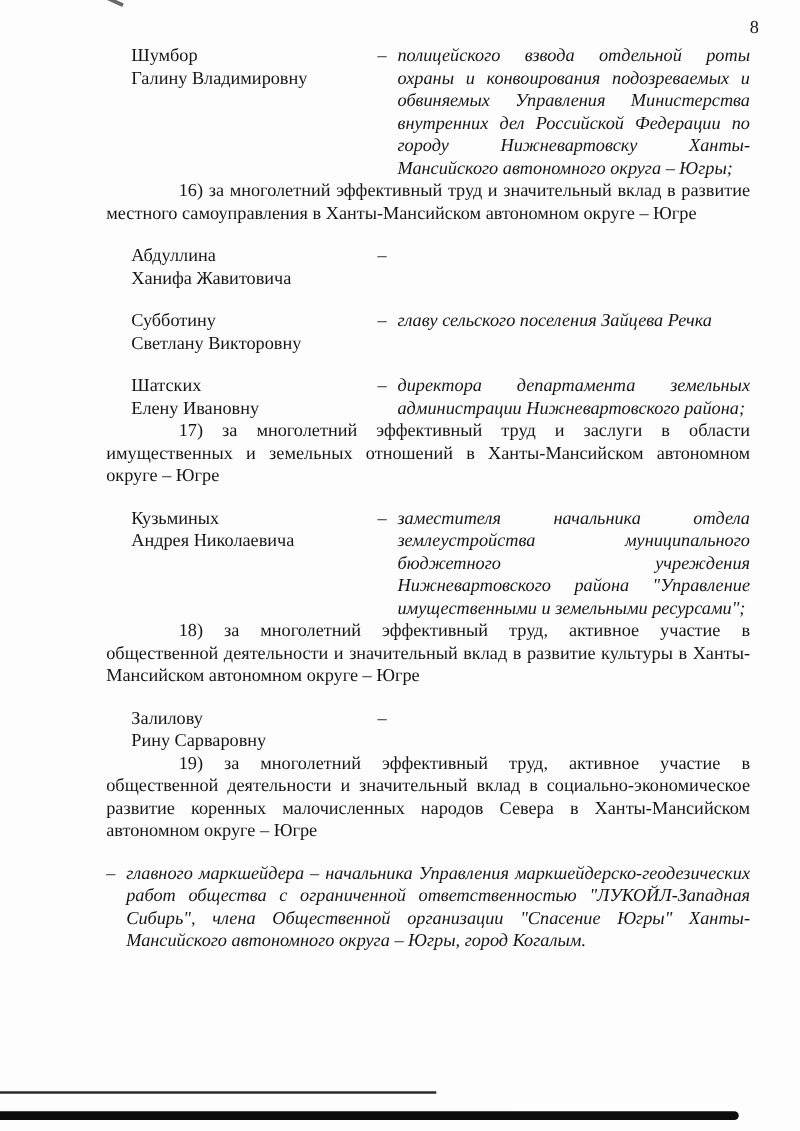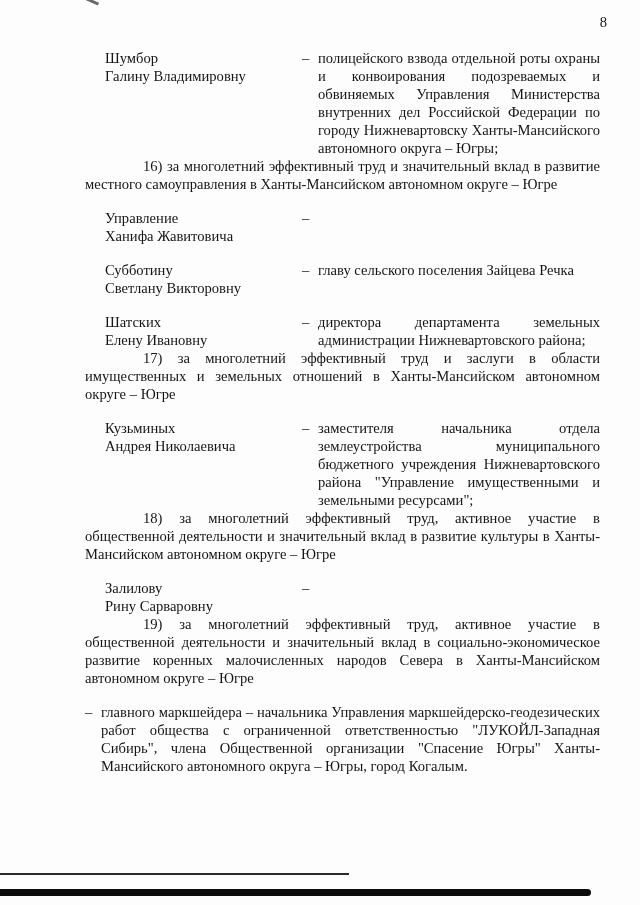--- a/index.html
+++ b/index.html
@@ -18,24 +18,24 @@
     font-size: 14.6px;
     line-height: 18px;
   }
   .page-number {
     position: absolute;
     top: 13px; right: 33px;
     font-size: 14.6px;
   }
   .content { width: 515px; }
   .entry { display: flex; margin-top: 16px; }
-  .entry.first { margin-top: 16px; }
+  .entry.first { margin-top: 3px; }
   .entry-name { flex: 0 0 217px; padding-left: 20px; }
   .entry-dash { flex: 0 0 16px; }
-  .entry-desc { flex: 1 1 auto; text-align: justify; hyphens: auto; }
+  .entry-desc { flex: 1 1 auto; text-align: justify; hyphens: auto; font-style: italic; }
   .para { text-align: justify; text-indent: 58px; hyphens: auto; }
   
   .speck-top {
     position: absolute; left: 86px; top: 0;
     width: 13px; height: 3px; background: #6a6a6a;
     transform: rotate(24deg);
   }
   .bottom-line-thin {
     position: absolute; left: 0; top: 873px;
     width: 349px; height: 2px; background: #2b2b2b;
@@ -61,21 +61,21 @@
         <span>Галину Владимировну</span>
       </div>
       <div class="entry-dash">–</div>
       <div class="entry-desc">полицейского взвода отдельной роты охраны и конвоирования подозреваемых и обвиняемых Управления Министерства внутренних дел Российской Федерации по городу Нижневартовску Ханты-Мансийского автономного округа – Югры;</div>
     </div>
 
     <p class="para">16) за многолетний эффективный труд и значительный вклад в развитие местного самоуправления в Ханты-Мансийском автономном округе – Югре</p>
 
     <div class="entry">
       <div class="entry-name">
-        <span>Управление</span><br>
+        <span>Абдуллина</span><br>
         <span>Ханифа Жавитовича</span>
       </div>
       <div class="entry-dash">–</div>
     </div>
 
     <div class="entry">
       <div class="entry-name">
         <span>Субботину</span><br>
         <span>Светлану Викторовну</span>
       </div>

